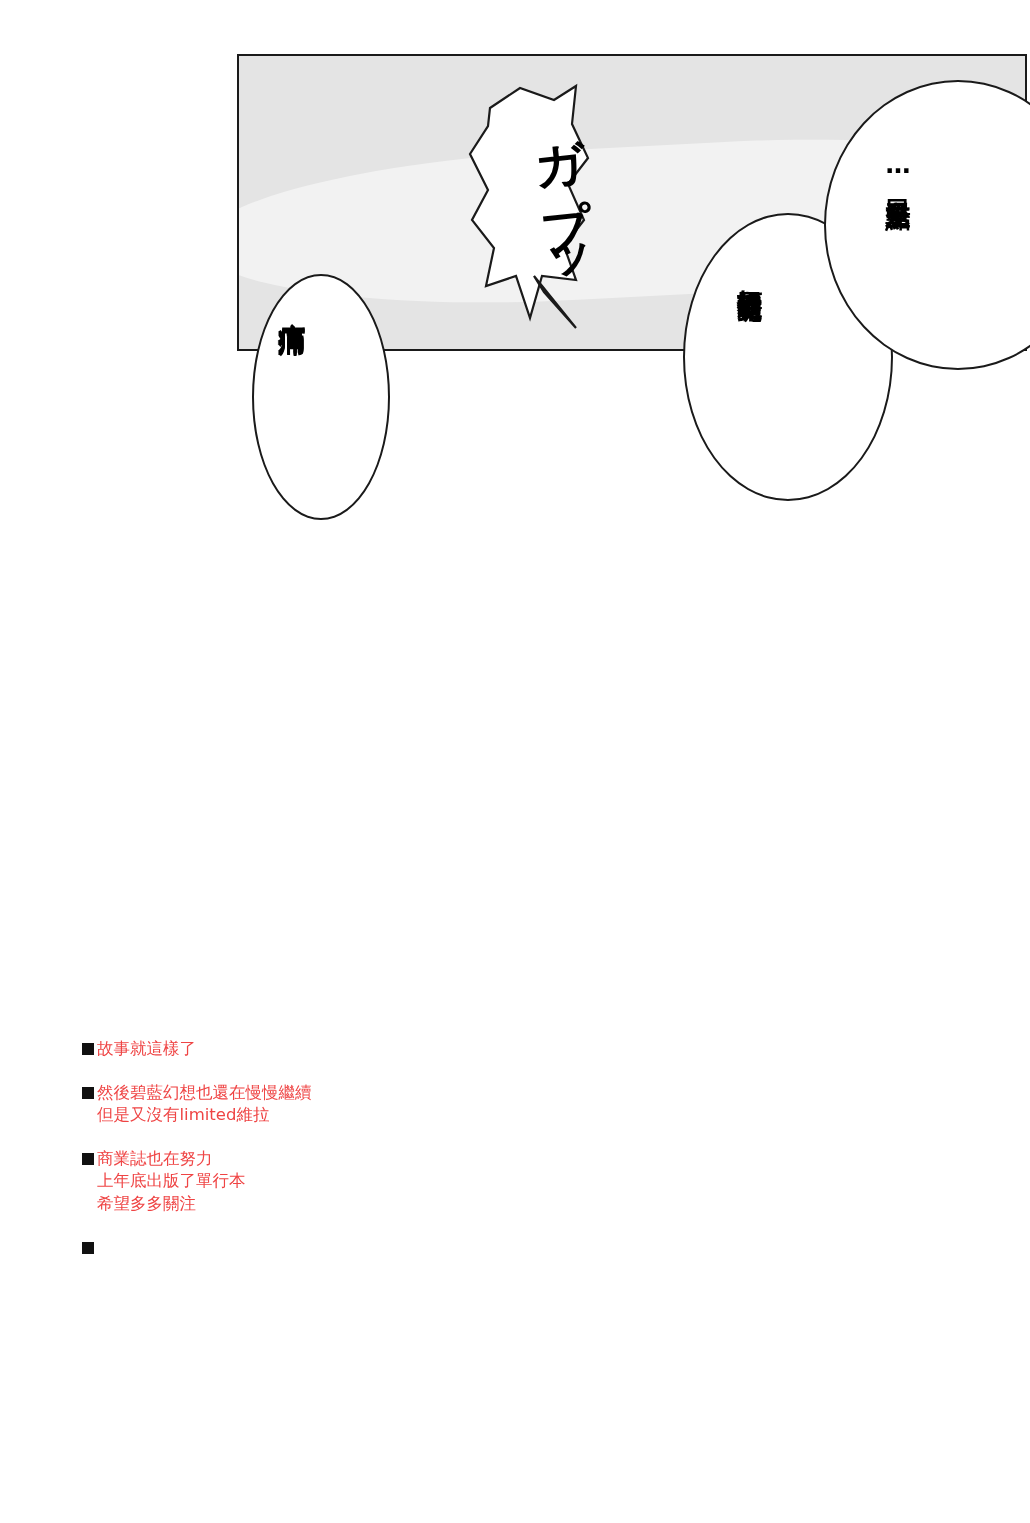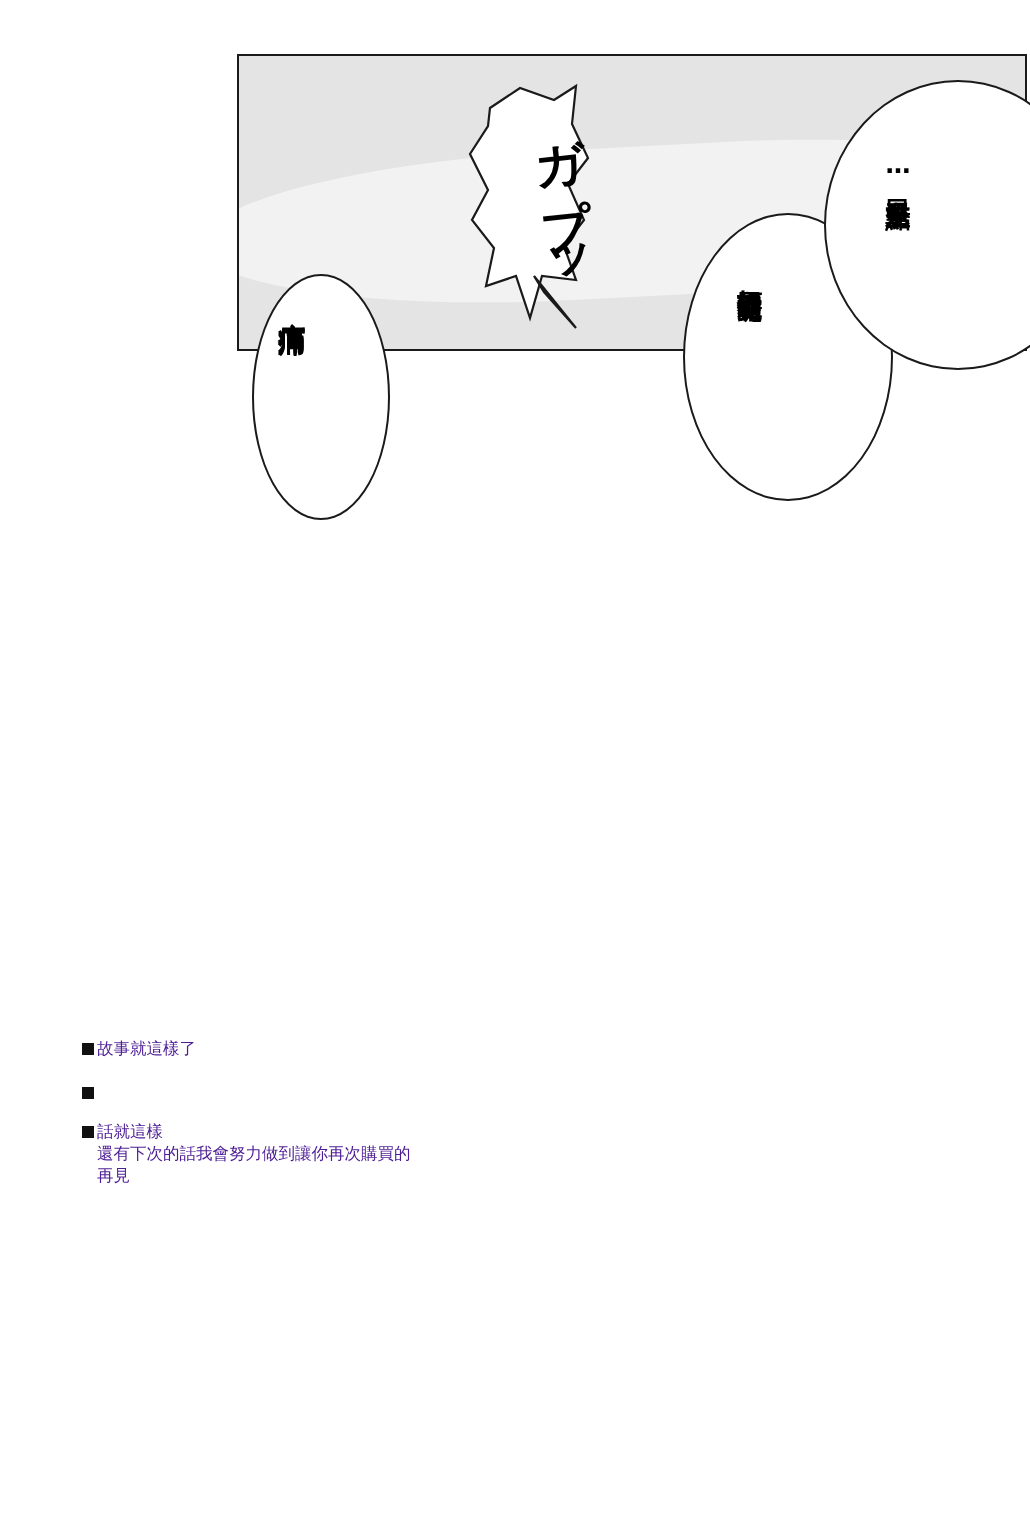--- a/index.html
+++ b/index.html
@@ -131,21 +131,21 @@
 
   
   .afterword {
     position: absolute;
     left: 82px;
     top: 1038px;
     width: 800px;
     font-family: "DejaVu Sans", sans-serif;
     font-size: 16.5px;
     line-height: 1.34;
-    color: #4c1d95;
+    color: #ef4444;
   }
   .aw-item {
     display: flex;
     align-items: flex-start;
     margin-bottom: 22px;
   }
   .aw-bullet {
     width: 12px;
     height: 12px;
     background: #111;
@@ -190,25 +190,32 @@
   <div class="aw-item">
     <span class="aw-bullet"></span>
     <span class="aw-lines">
       <span>故事就這樣了</span>
     </span>
   </div>
 
 
   <div class="aw-item">
     <span class="aw-bullet"></span>
-  </div>
-
-
-  <div class="aw-item">
-    <span class="aw-bullet"></span>
     <span class="aw-lines">
-      <span>話就這樣</span>
-      <span>還有下次的話我會努力做到讓你再次購買的</span>
-      <span>再見</span>
+      <span>然後碧藍幻想也還在慢慢繼續</span>
+      <span>但是又沒有limited維拉</span>
     </span>
   </div>
 
+  <div class="aw-item">
+    <span class="aw-bullet"></span>
+    <span class="aw-lines">
+      <span>商業誌也在努力</span>
+      <span>上年底出版了單行本</span>
+      <span>希望多多關注</span>
+    </span>
+  </div>
+
+  <div class="aw-item">
+    <span class="aw-bullet"></span>
+  </div>
+
 </div>
 
 </body></html>

